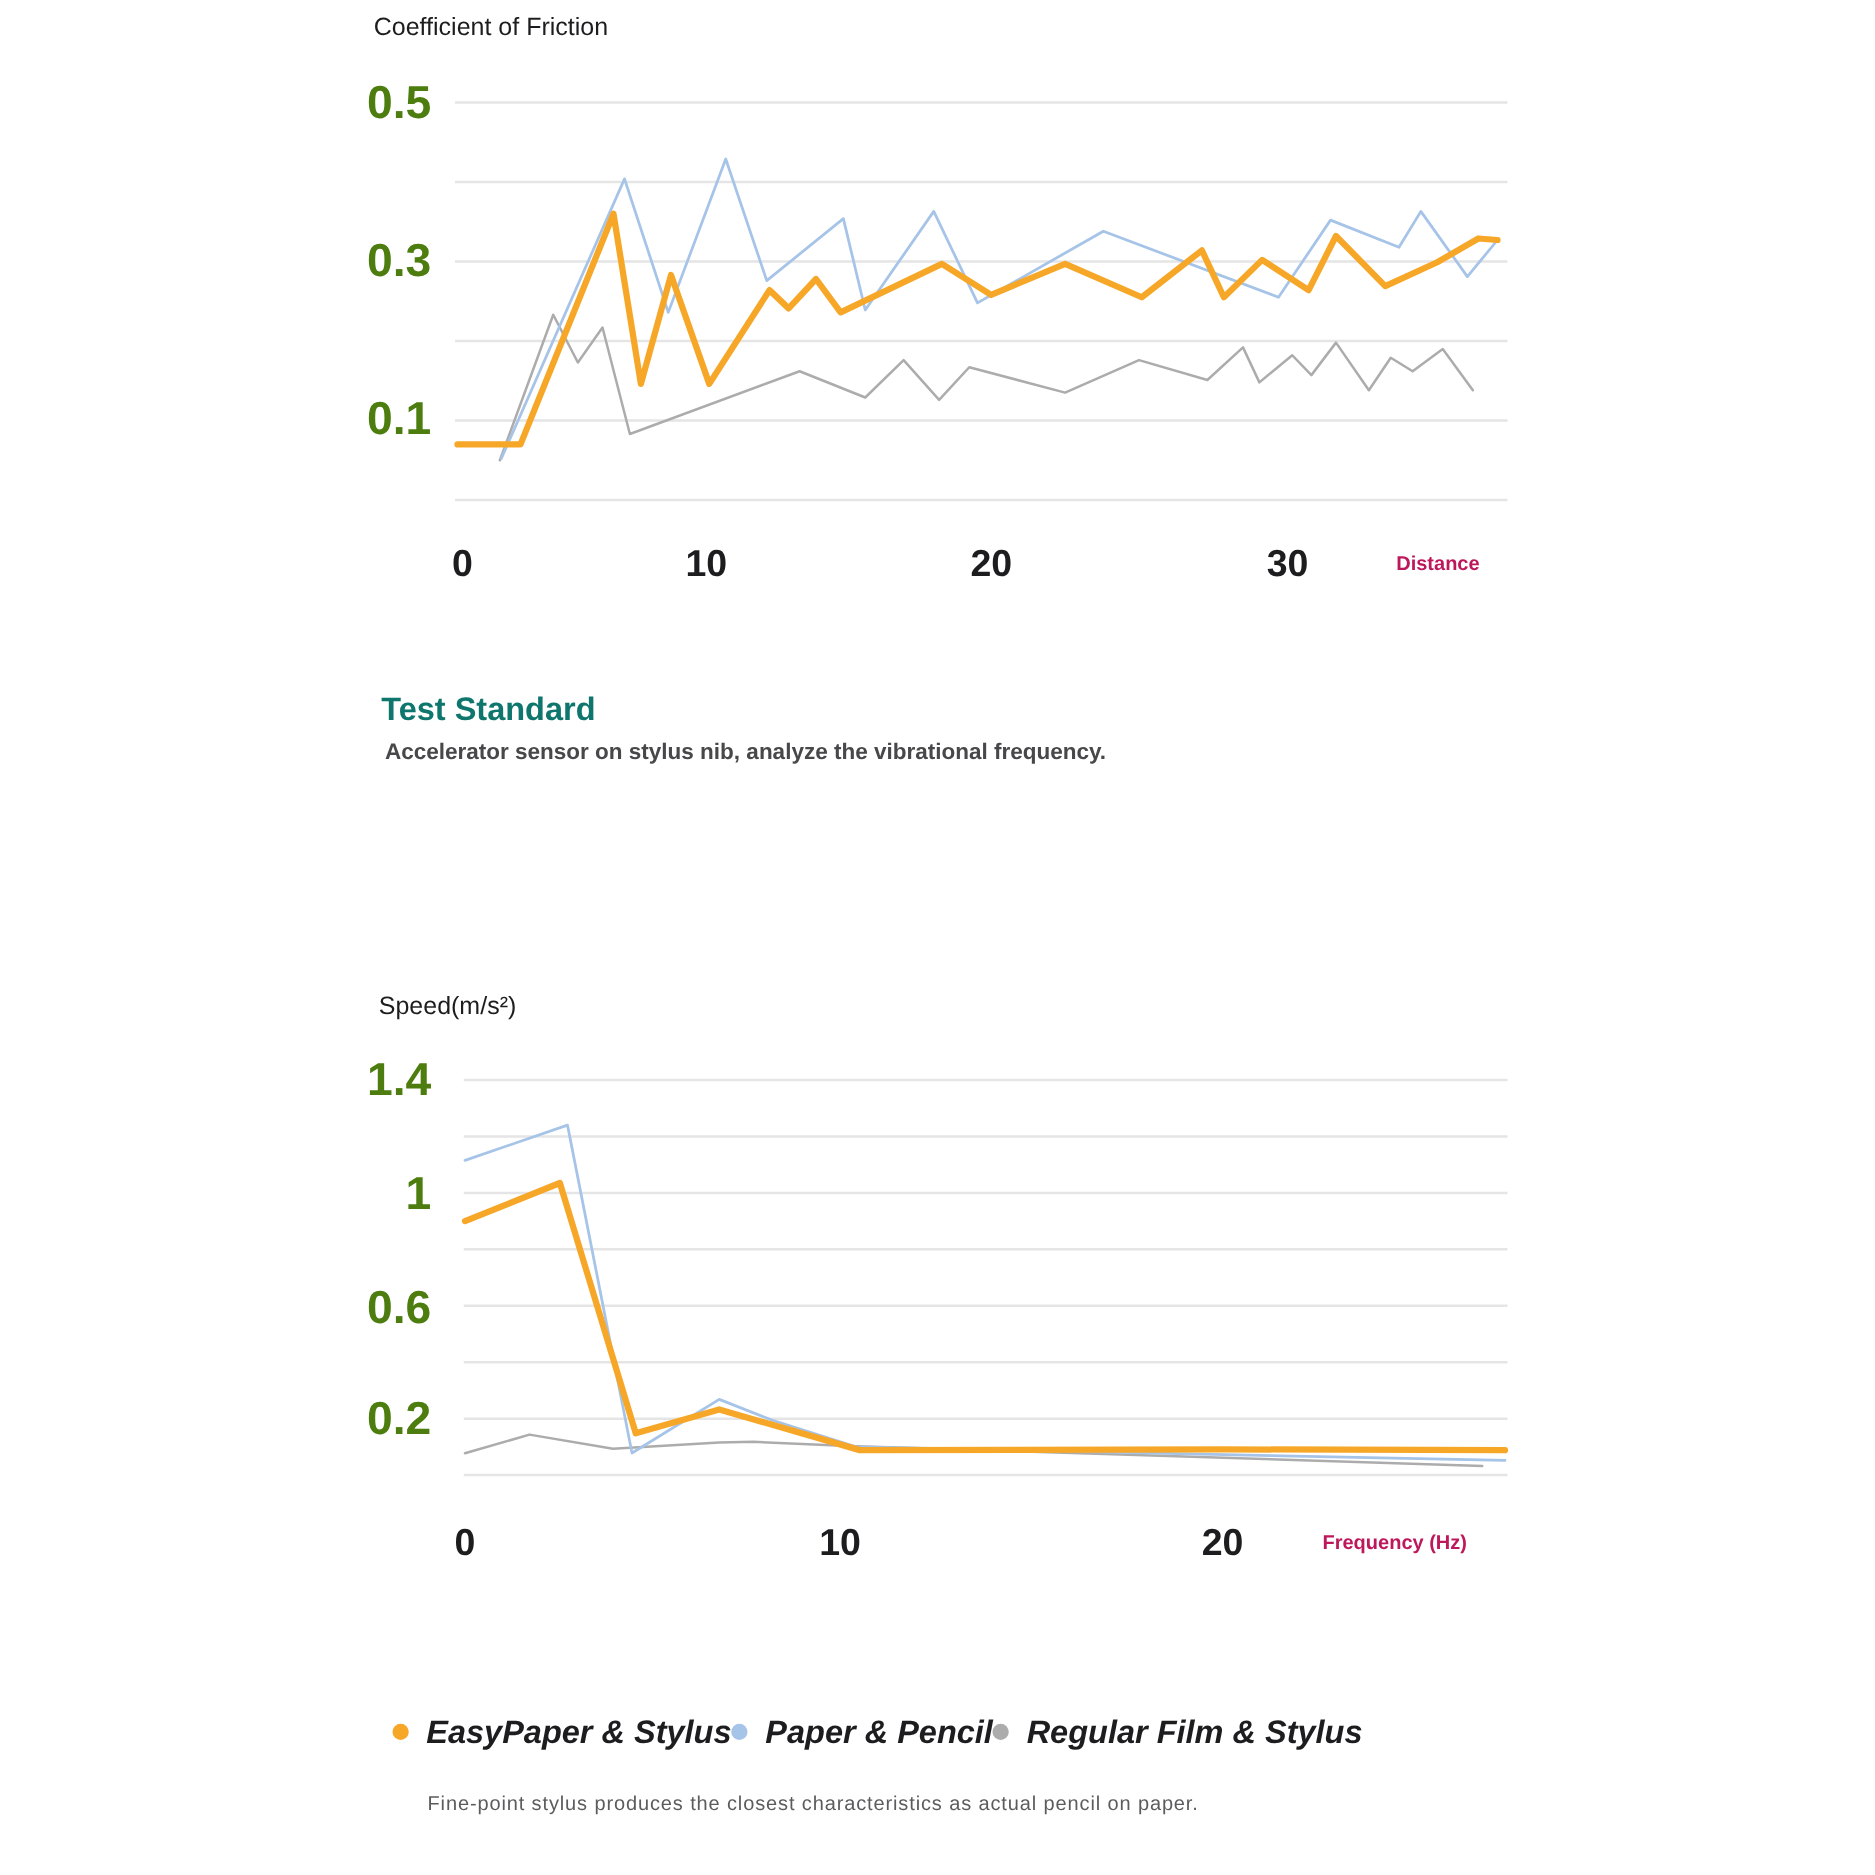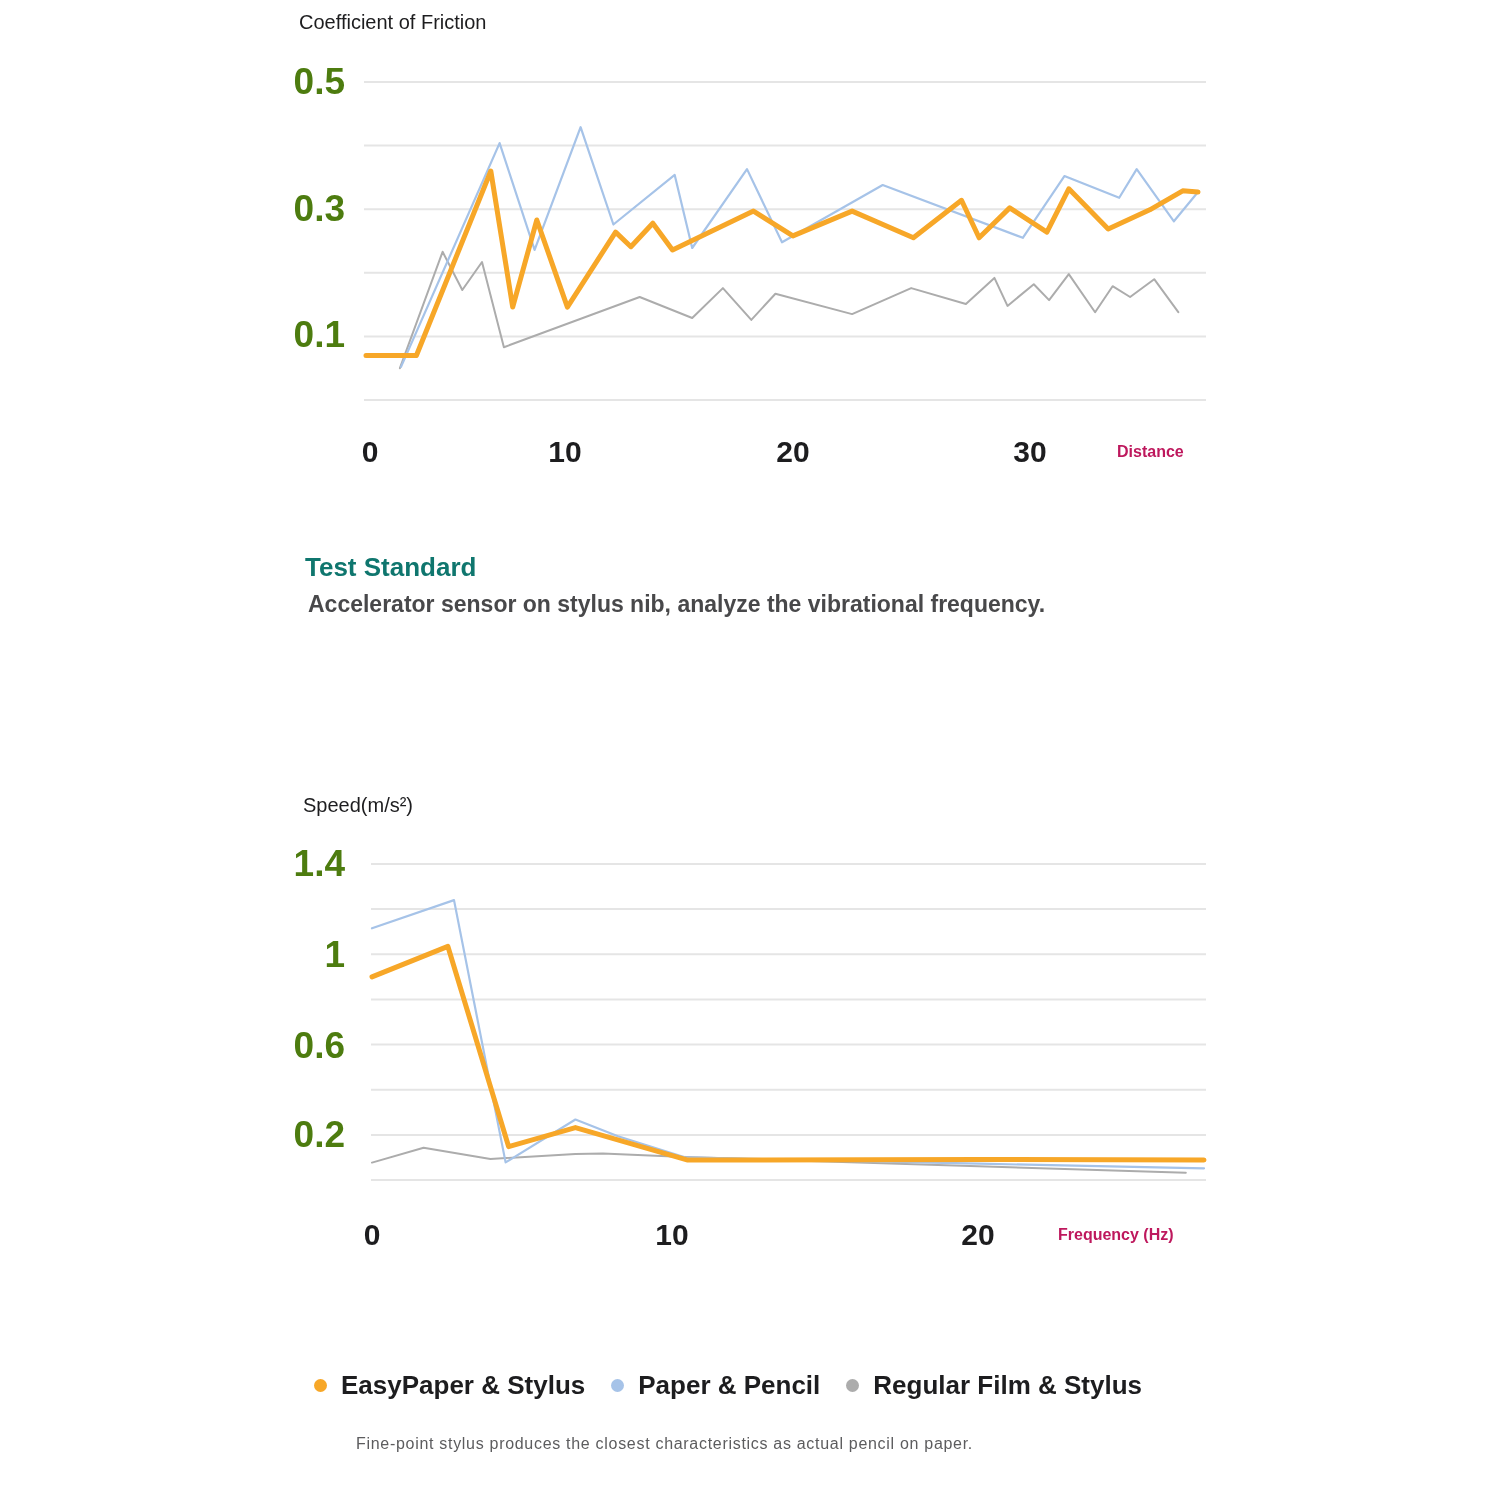--- a/index.html
+++ b/index.html
@@ -5,23 +5,23 @@
   html,body{margin:0;padding:0;background:#ffffff;}
   *{box-sizing:border-box;font-family:"Liberation Sans",sans-serif;}
   .canvas{position:relative;width:1500px;height:1500px;background:#fff;overflow:hidden;}
   #charts-svg{position:absolute;left:0;top:0;width:1500px;height:1500px;}
   .abs{position:absolute;white-space:nowrap;}
   .chart-title{font-size:20px;font-weight:normal;color:#1d1d1f;}
   .ytick{width:110px;text-align:right;font-size:37px;font-weight:bold;color:#4d7c0f;line-height:34px;height:34px;left:235px;}
   .xtick{width:90px;text-align:center;font-size:30px;font-weight:bold;color:#1d1d1f;line-height:34px;height:34px;}
   .axis-name{font-size:16px;font-weight:bold;color:#be185d;}
   .section-heading{font-size:26px;font-weight:bold;color:#0f766e;}
-  .section-sub{font-size:23px;font-weight:bold;color:#48484a;}
+  .section-sub{font-size:18px;font-weight:bold;color:#48484a;}
   .caption{font-size:16px;font-weight:400;color:#5c5c5e;letter-spacing:0.7px;}
-  .legend{display:flex;align-items:center;column-gap:26px;height:34px;}
+  .legend{display:flex;align-items:center;height:34px;font-style:italic;}
   .legend-item{display:flex;align-items:center;column-gap:14px;}
   .legend-dot{width:13px;height:13px;border-radius:50%;background:#ccc;flex:0 0 auto;}
   .legend-label{font-size:26px;font-weight:bold;color:#1d1d1f;}
 </style>
 </head>
 <body>
 
 <div class="canvas">
 
   <svg id="charts-svg" viewBox="0 0 1500 1500">
@@ -86,15 +86,15 @@
     <div class="legend-item">
       <span class="legend-dot" style="background: rgb(166, 195, 232);"></span>
       <span class="legend-label">Paper &amp; Pencil</span>
     </div>
     <div class="legend-item">
       <span class="legend-dot" style="background: rgb(172, 172, 172);"></span>
       <span class="legend-label">Regular Film &amp; Stylus</span>
     </div>
   </div>
 
-  <div class="abs caption" style="left:356px;top:1435px;">Fine-point stylus produces the closest characteristics as actual pencil on paper.</div>
+  <div class="abs caption" style="left:342px;top:1435px;">Fine-point stylus produces the closest characteristics as actual pencil on paper.</div>
 
 </div>
 
 </body></html>

